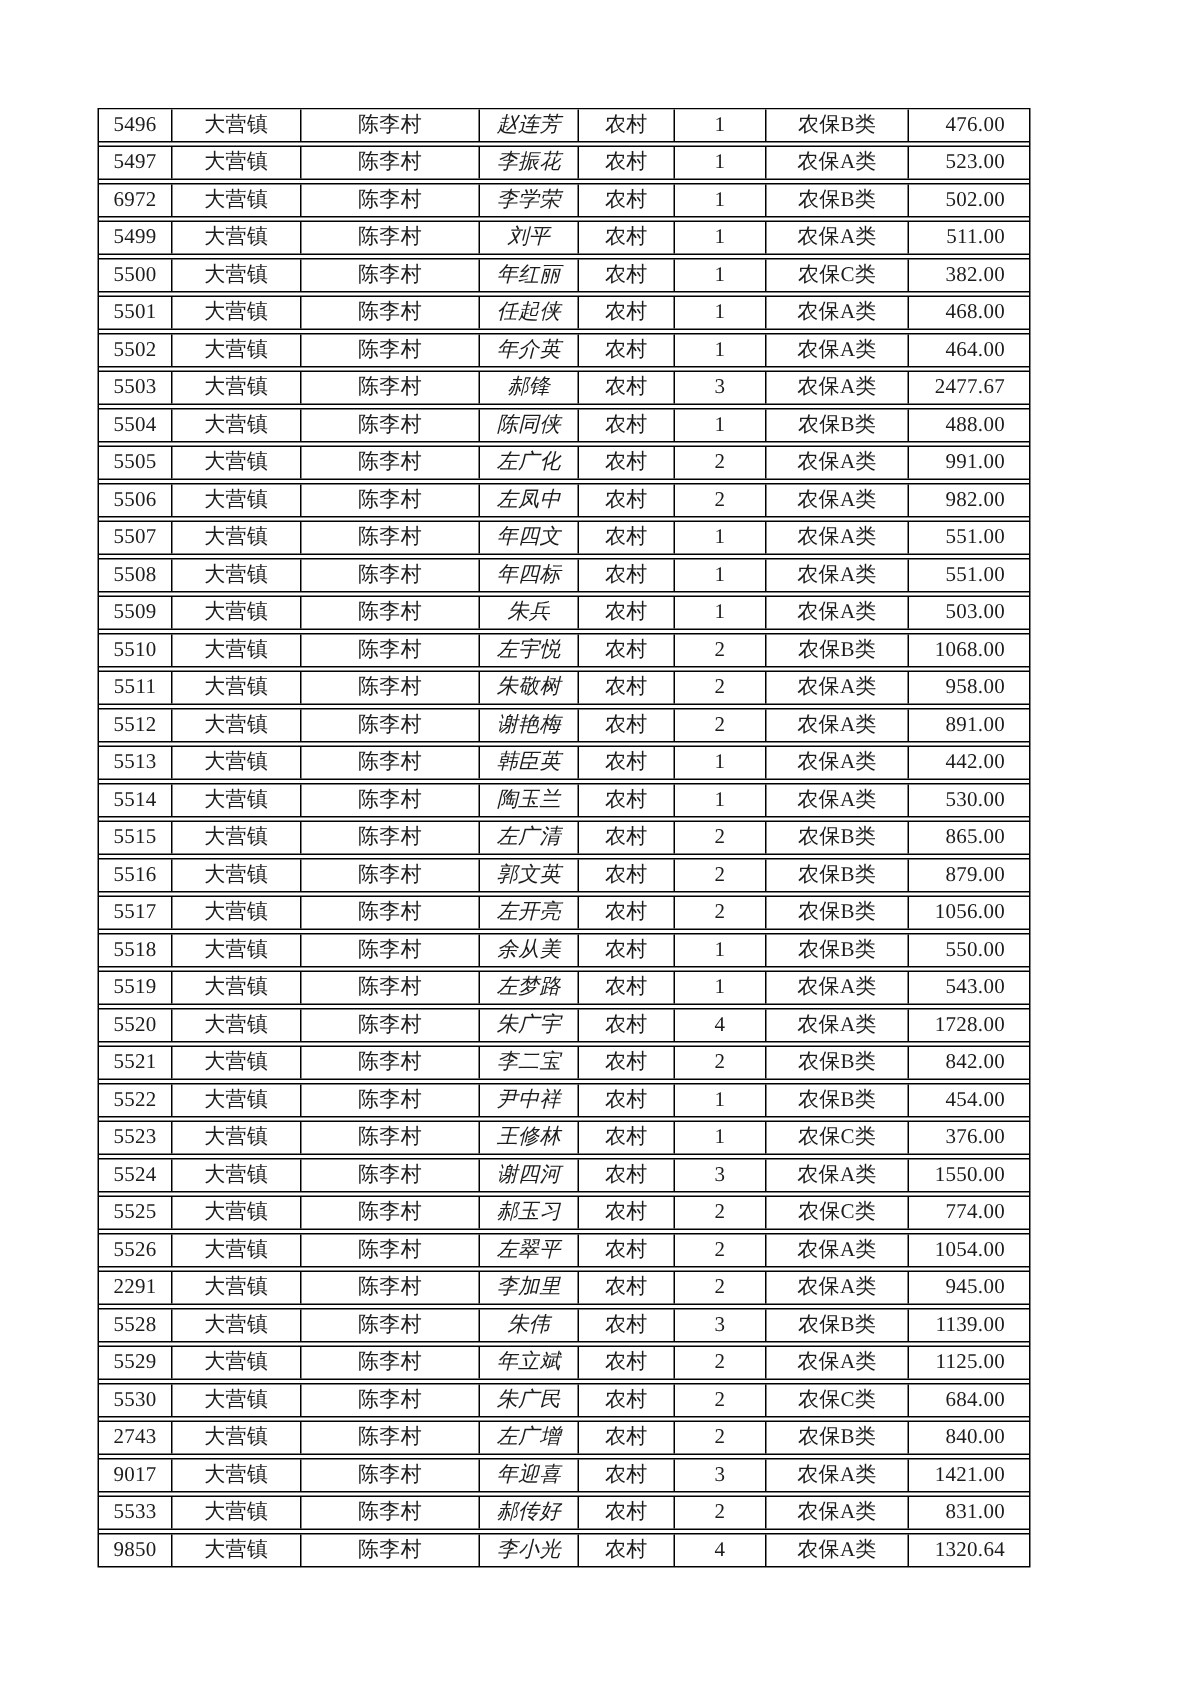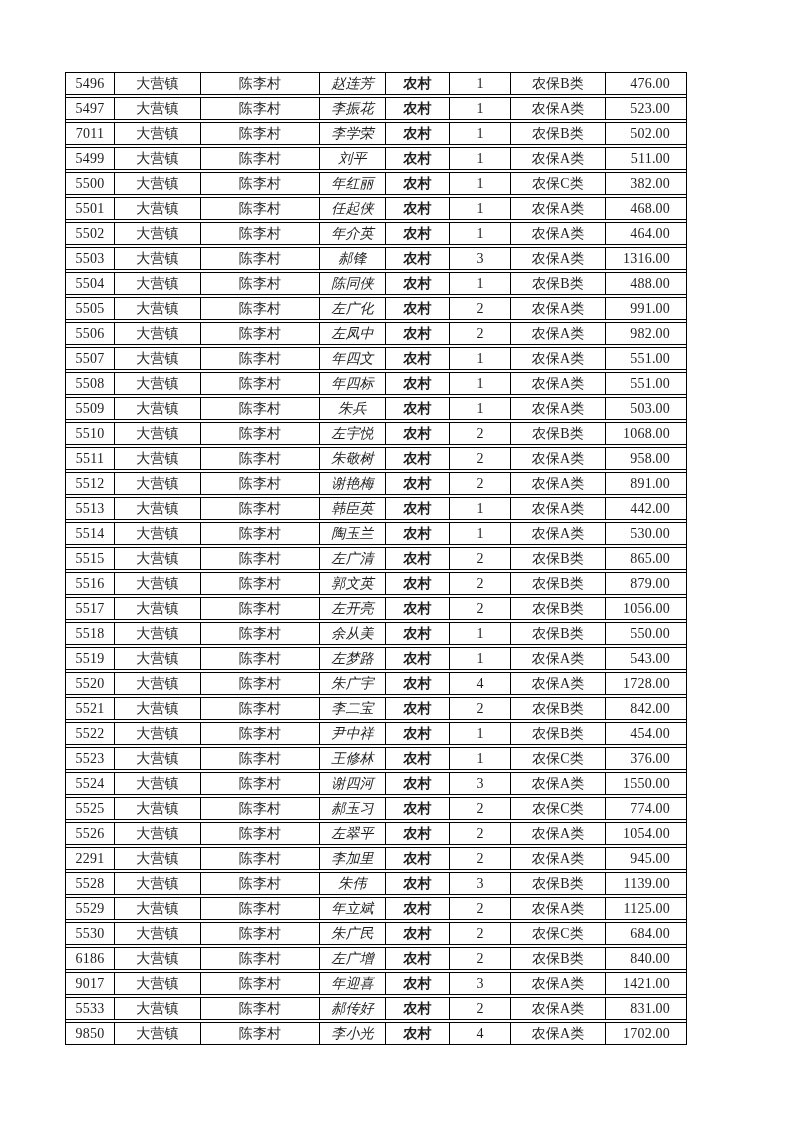--- a/index.html
+++ b/index.html
@@ -58,21 +58,21 @@
     line-height: 21px;
     white-space: nowrap;
     overflow: hidden;
     letter-spacing: 0.2px;
   }
   .cell:last-child { border-right: none; }
   .c-serial  { width: 49px;  flex: 0 0 49px; }
   .c-town    { width: 86px;  flex: 0 0 86px; }
   .c-village { width: 119px; flex: 0 0 119px; }
   .c-name    { width: 66px;  flex: 0 0 66px; font-style: italic; }
-  .c-cat     { width: 64px;  flex: 0 0 64px; font-weight: bold; }
+  .c-cat     { width: 64px;  flex: 0 0 64px; }
   .c-count   { width: 61px;  flex: 0 0 61px; }
   .c-plan    { width: 95px;  flex: 0 0 95px; font-family: Liberation Serif, serif; }
   .c-amount  { flex: 1 1 auto; justify-content: flex-end; padding-right: 16px; }
 </style>
 </head>
 <body>
 
 <div class="page">
   <div class="benefit-table" id="benefit-table">
   <div class="t-row">
@@ -91,21 +91,21 @@
     <div class="cell c-town">大营镇</div>
     <div class="cell c-village">陈李村</div>
     <div class="cell c-name">李振花</div>
     <div class="cell c-cat">农村</div>
     <div class="cell c-count">1</div>
     <div class="cell c-plan">农保A类</div>
     <div class="cell c-amount">523.00</div>
   </div>
 
   <div class="t-row">
-    <div class="cell c-serial">7011</div>
+    <div class="cell c-serial">6972</div>
     <div class="cell c-town">大营镇</div>
     <div class="cell c-village">陈李村</div>
     <div class="cell c-name">李学荣</div>
     <div class="cell c-cat">农村</div>
     <div class="cell c-count">1</div>
     <div class="cell c-plan">农保B类</div>
     <div class="cell c-amount">502.00</div>
   </div>
 
   <div class="t-row">
@@ -153,21 +153,21 @@
   </div>
 
   <div class="t-row">
     <div class="cell c-serial">5503</div>
     <div class="cell c-town">大营镇</div>
     <div class="cell c-village">陈李村</div>
     <div class="cell c-name">郝锋</div>
     <div class="cell c-cat">农村</div>
     <div class="cell c-count">3</div>
     <div class="cell c-plan">农保A类</div>
-    <div class="cell c-amount">1316.00</div>
+    <div class="cell c-amount">2477.67</div>
   </div>
 
   <div class="t-row">
     <div class="cell c-serial">5504</div>
     <div class="cell c-town">大营镇</div>
     <div class="cell c-village">陈李村</div>
     <div class="cell c-name">陈同侠</div>
     <div class="cell c-cat">农村</div>
     <div class="cell c-count">1</div>
     <div class="cell c-plan">农保B类</div>
@@ -454,21 +454,21 @@
     <div class="cell c-town">大营镇</div>
     <div class="cell c-village">陈李村</div>
     <div class="cell c-name">朱广民</div>
     <div class="cell c-cat">农村</div>
     <div class="cell c-count">2</div>
     <div class="cell c-plan">农保C类</div>
     <div class="cell c-amount">684.00</div>
   </div>
 
   <div class="t-row">
-    <div class="cell c-serial">6186</div>
+    <div class="cell c-serial">2743</div>
     <div class="cell c-town">大营镇</div>
     <div class="cell c-village">陈李村</div>
     <div class="cell c-name">左广增</div>
     <div class="cell c-cat">农村</div>
     <div class="cell c-count">2</div>
     <div class="cell c-plan">农保B类</div>
     <div class="cell c-amount">840.00</div>
   </div>
 
   <div class="t-row">
@@ -494,16 +494,16 @@
   </div>
 
   <div class="t-row">
     <div class="cell c-serial">9850</div>
     <div class="cell c-town">大营镇</div>
     <div class="cell c-village">陈李村</div>
     <div class="cell c-name">李小光</div>
     <div class="cell c-cat">农村</div>
     <div class="cell c-count">4</div>
     <div class="cell c-plan">农保A类</div>
-    <div class="cell c-amount">1702.00</div>
+    <div class="cell c-amount">1320.64</div>
   </div>
 </div>
 </div>
 
 </body></html>

